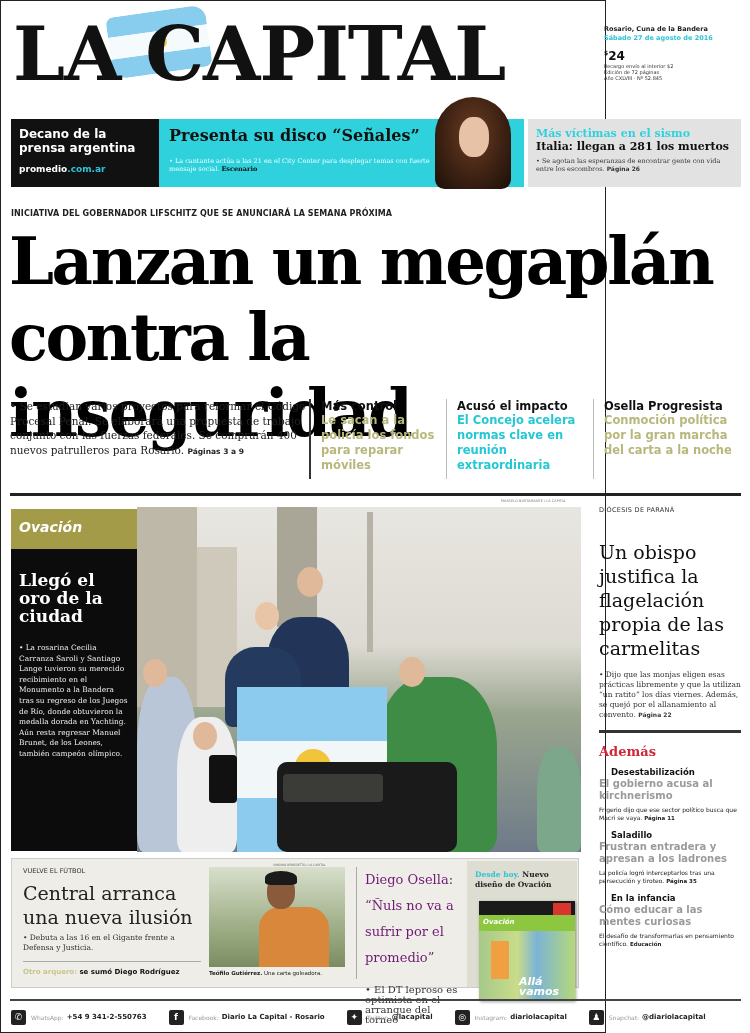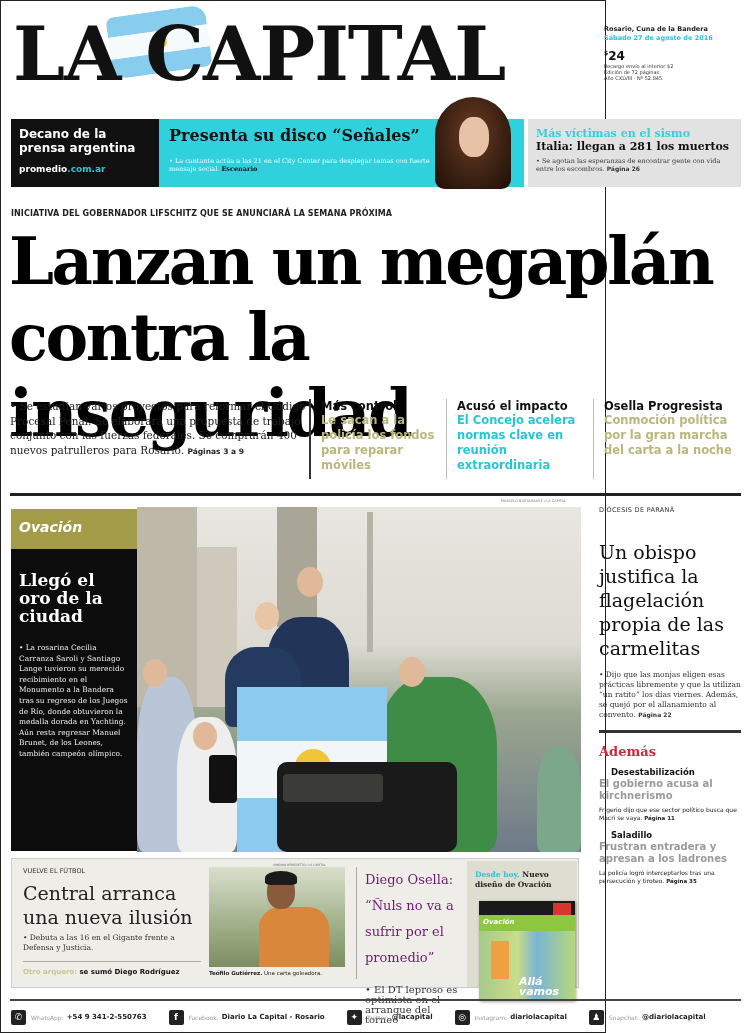--- a/index.html
+++ b/index.html
@@ -240,20 +240,25 @@
     <div class="item">
       <div class="t">Desestabilización</div>
       <div class="g">El gobierno acusa al kirchnerismo</div>
       <div class="d"><span>Frigerio dijo que ese sector político busca que Macri se vaya.</span> <b>Página 11</b></div>
     </div>
     <div class="item">
       <div class="t">Saladillo</div>
       <div class="g">Frustran entradera y apresan a los ladrones</div>
       <div class="d"><span>La policía logró interceptarlos tras una persecución y tiroteo.</span> <b>Página 35</b></div>
     </div>
+    <div class="item">
+      <div class="t">En la infancia</div>
+      <div class="g">Cómo educar a las mentes curiosas</div>
+      <div class="d"><span>El desafío de transformarlas en pensamiento científico.</span> <b>Educación</b></div>
+    </div>
   </div>
 
   <div class="bottom"></div>
   <div class="bkick">VUELVE EL FÚTBOL</div>
   <div class="bhead">Central arranca una nueva ilusión</div>
   <div class="bbody">• Debuta a las 16 en el Gigante frente a Defensa y Justicia.</div>
   <div class="bline"></div>
   <div class="bnote"><span class="g">Otro arquero:</span> <span>se sumó Diego Rodríguez</span></div>
   <div class="bcredit">VIRGINIA BENEDETTO / LA CAPITAL</div>
   <div class="bphoto">

